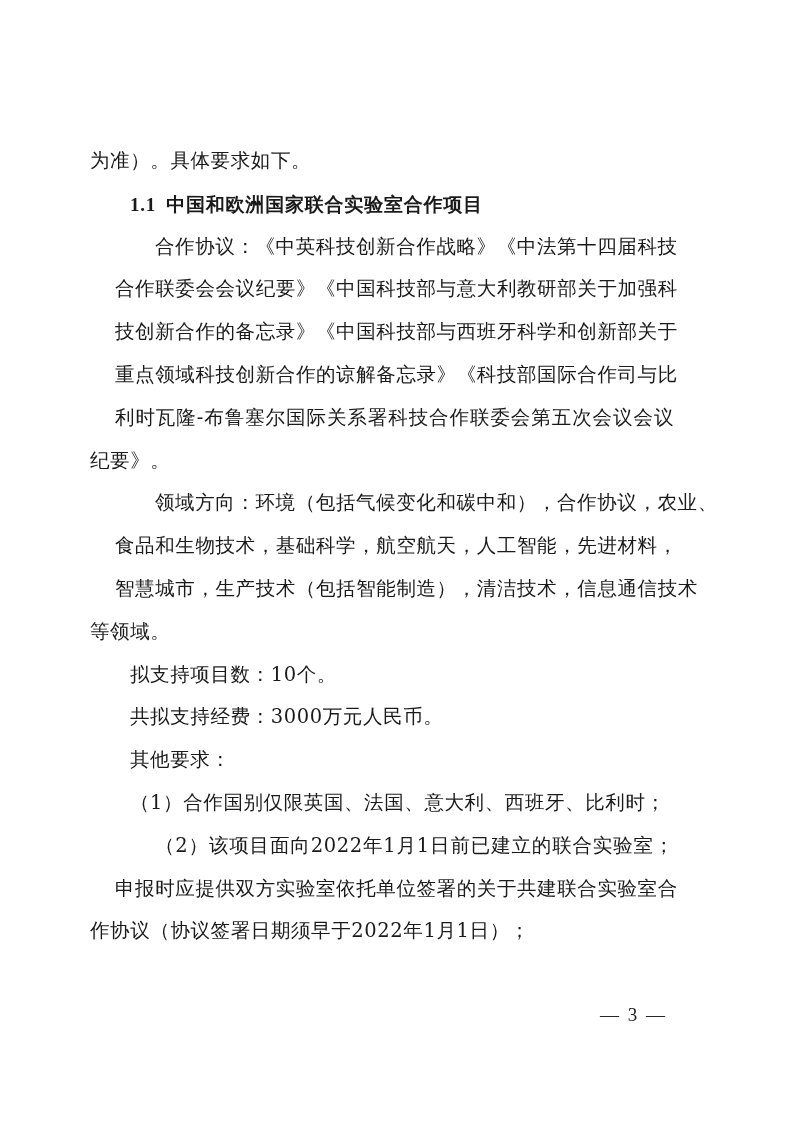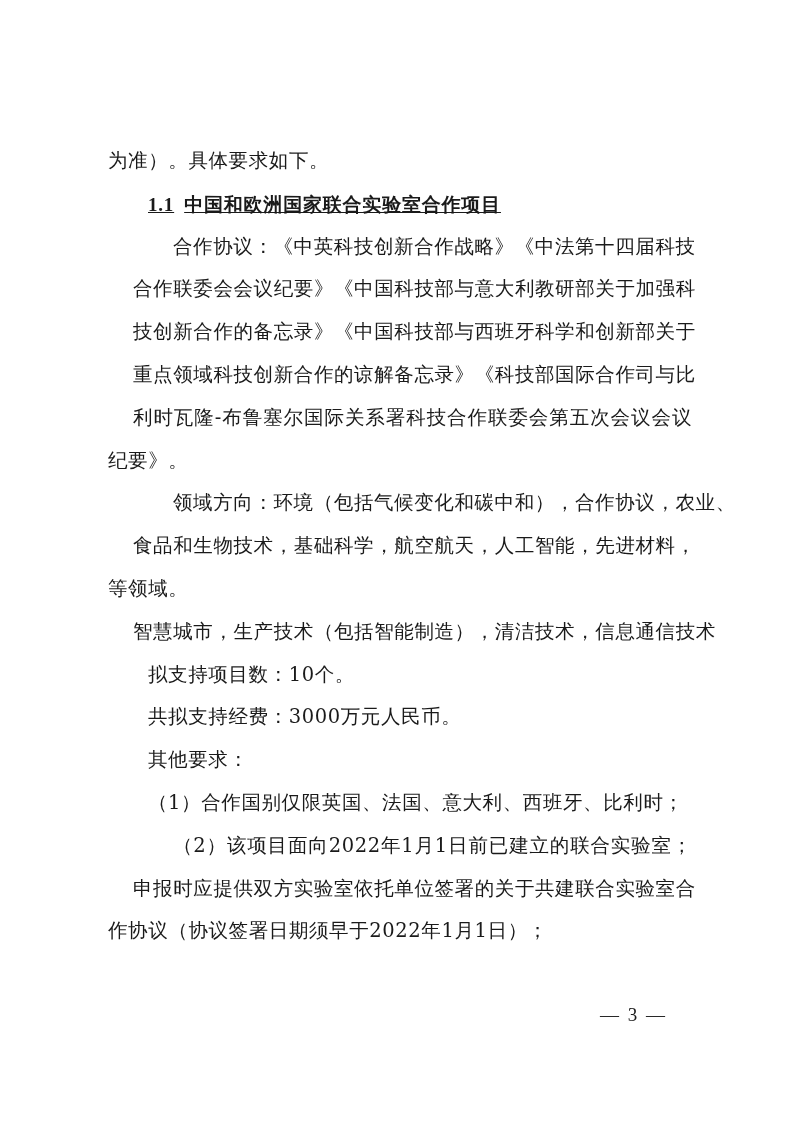--- a/index.html
+++ b/index.html
@@ -10,21 +10,21 @@
     body {
       width: 794px;
       height: 1123px;
       position: relative;
       overflow: hidden;
       font-family: "DejaVu Serif", "Liberation Serif", serif;
       color: #1a1a1a;
     }
     .page {
       position: absolute;
-      left: 108px;
+      left: 90px;
       top: 140px;
       width: 584px;
     }
     .line {
       height: 42.8px;
       line-height: 42.8px;
       font-size: 19.5px;
       white-space: nowrap;
       overflow: visible;
       letter-spacing: 0.6px;
@@ -35,21 +35,20 @@
       margin-left: 25px;
     }
     .indent {
       padding-left: 40px;
     }
     .heading {
       font-family: "DejaVu Sans", "Liberation Sans", sans-serif;
       font-weight: bold;
       font-size: 19px;
       letter-spacing: 0.8px;
-      text-decoration: underline;
     }
     .heading .num {
       font-family: "Liberation Serif", serif;
       font-weight: bold;
       margin-right: 10px;
     }
     .page-number {
       position: absolute;
       left: 600px;
       top: 1004px;
@@ -71,22 +70,22 @@
 
   <div class="line indent justify">合作协议：《中英科技创新合作战略》《中法第十四届科技</div>
   <div class="line justify">合作联委会会议纪要》《中国科技部与意大利教研部关于加强科</div>
   <div class="line justify">技创新合作的备忘录》《中国科技部与西班牙科学和创新部关于</div>
   <div class="line justify">重点领域科技创新合作的谅解备忘录》《科技部国际合作司与比</div>
   <div class="line justify">利时瓦隆-布鲁塞尔国际关系署科技合作联委会第五次会议会议</div>
   <div class="line">纪要》。</div>
 
   <div class="line indent justify">领域方向：环境（包括气候变化和碳中和），合作协议，农业、</div>
   <div class="line justify">食品和生物技术，基础科学，航空航天，人工智能，先进材料，</div>
+  <div class="line justify">智慧城市，生产技术（包括智能制造），清洁技术，信息通信技术</div>
   <div class="line">等领域。</div>
-  <div class="line justify">智慧城市，生产技术（包括智能制造），清洁技术，信息通信技术</div>
 
   <div class="line indent">拟支持项目数：10个。</div>
   <div class="line indent">共拟支持经费：3000万元人民币。</div>
   <div class="line indent">其他要求：</div>
 
   <div class="line indent">（1）合作国别仅限英国、法国、意大利、西班牙、比利时；</div>
   <div class="line indent justify">（2）该项目面向2022年1月1日前已建立的联合实验室；</div>
   <div class="line justify">申报时应提供双方实验室依托单位签署的关于共建联合实验室合</div>
   <div class="line">作协议（协议签署日期须早于2022年1月1日）；</div>
 </div>

